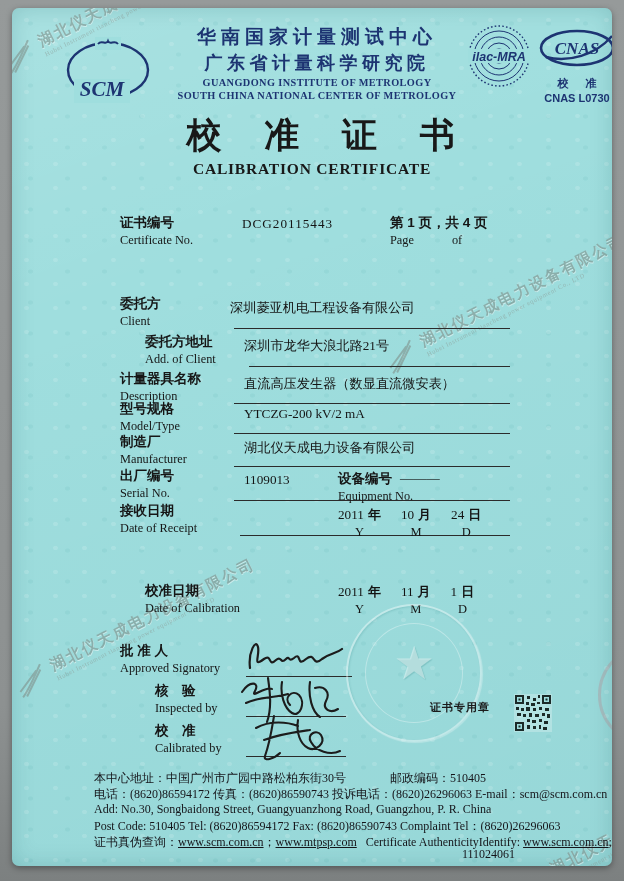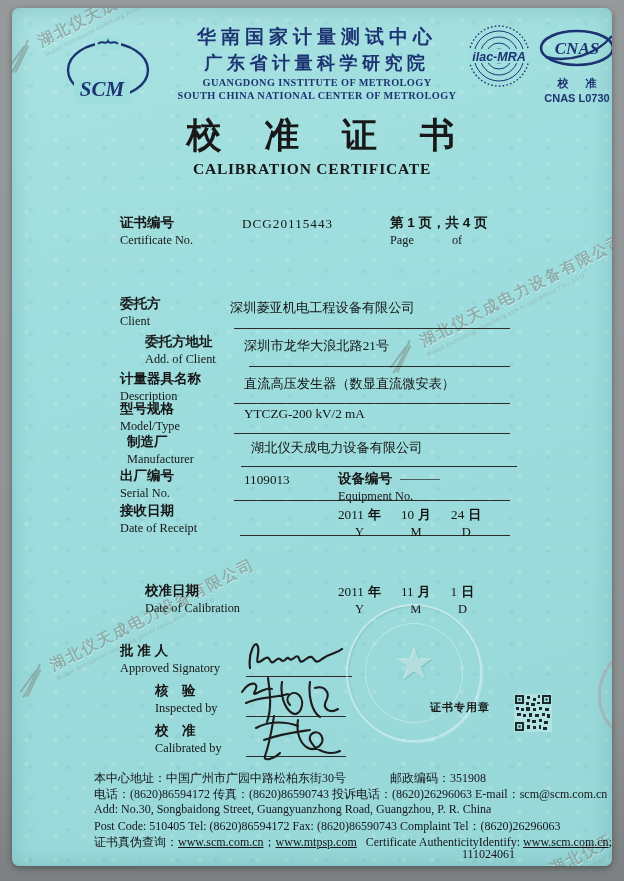--- a/index.html
+++ b/index.html
@@ -179,21 +179,21 @@
 
     <div class="row" style="left:108px;top:395px;width:390px;height:34px;">
       <div style="position:absolute;left:0;bottom:3px;">
         <div class="lbl-cn">型号规格</div>
         <div class="lbl-en">Model/Type</div>
       </div>
       <div class="uline" style="left:114px;right:0;bottom:3px;"></div>
       <div class="val" style="position:absolute;left:124px;top:3px;">YTCZG-200 kV/2 mA</div>
     </div>
 
-    <div class="row" style="left:108px;top:426px;width:390px;height:36px;margin-left:7px;">
+    <div class="row" style="left:108px;top:426px;width:390px;height:36px;">
       <div style="position:absolute;left:0;bottom:3px;">
         <div class="lbl-cn">制造厂</div>
         <div class="lbl-en">Manufacturer</div>
       </div>
       <div class="uline" style="left:114px;right:0;bottom:3px;"></div>
       <div class="val" style="position:absolute;left:124px;top:5px;">湖北仪天成电力设备有限公司</div>
     </div>
 
     <div class="row" style="left:108px;top:458px;width:390px;height:38px;">
       <div style="position:absolute;left:0;bottom:3px;">
@@ -310,21 +310,21 @@
         <rect x="30" y="27" width="4" height="3"></rect>
           <rect x="13" y="31" width="3" height="4"></rect>
           <rect x="19" y="32" width="3" height="3"></rect>
         <rect x="25" y="31" width="2" height="4"></rect>
           <rect x="29" y="33" width="4" height="3"></rect>
       </g>
     </svg>
 
     <div class="f" style="left:82px;top:762px;display:flex;">
       <span>本中心地址：中国广州市广园中路松柏东街30号</span>
-      <span style="margin-left:44px;">邮政编码：351908</span>
+      <span style="margin-left:44px;">邮政编码：510405</span>
     </div>
     <div class="f" style="left:82px;top:778px;">电话：(8620)86594172 传真：(8620)86590743 投诉电话：(8620)26296063 E-mail：scm@scm.com.cn</div>
     <div class="f" style="left:82px;top:794px;">Add: No.30, Songbaidong  Street, Guangyuanzhong Road, Guangzhou, P. R. China</div>
     <div class="f" style="left:82px;top:810px;">Post Code: 510405   Tel: (8620)86594172   Fax: (8620)86590743   Complaint Tel：(8620)26296063</div>
     <div class="f" style="left:82px;top:826px;">
       <span>证书真伪查询：</span><span class="u">www.scm.com.cn</span><span>；</span><span class="u">www.mtpsp.com</span>
       <span style="margin-left:6px;">Certificate AuthenticityIdentify:</span> <span class="u">www.scm.com.cn</span><span>;</span> <span class="u">www.mtpsp.com</span>
     </div>
     <div class="f" style="left:450px;top:839px;">111024061</div>
 

